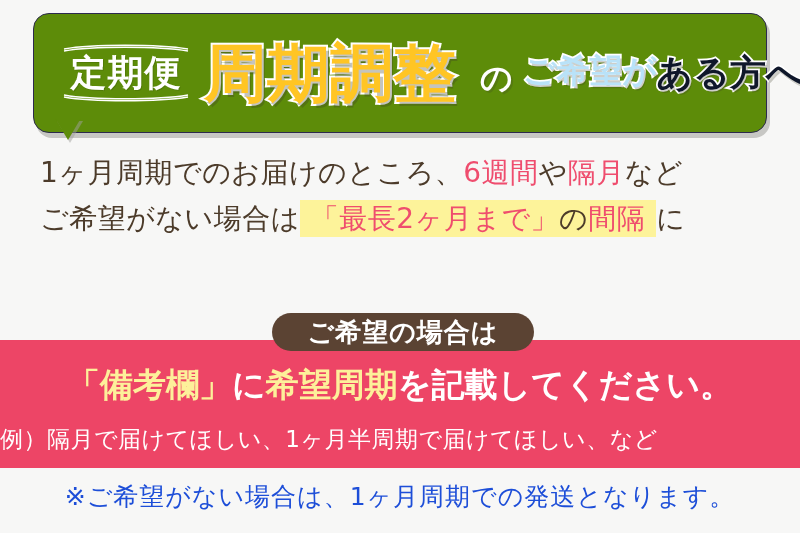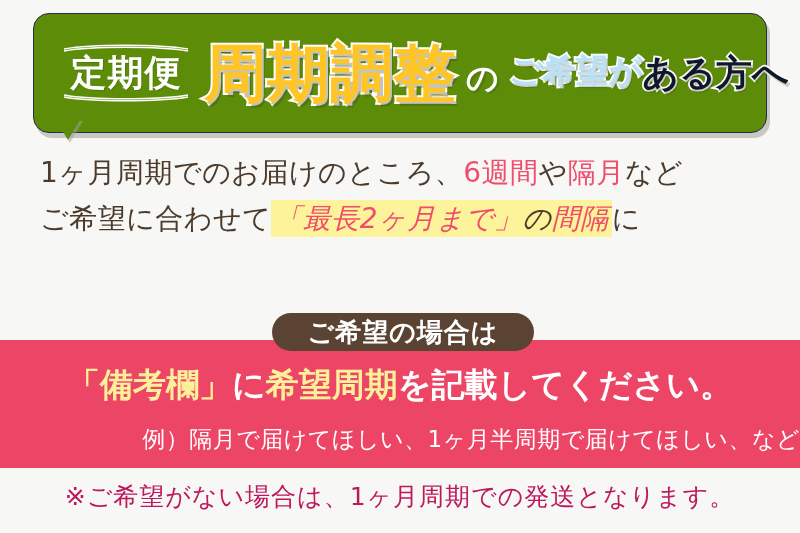--- a/index.html
+++ b/index.html
@@ -63,21 +63,21 @@
   .bigword{
     font-size:63px;
     font-weight:bold;
     color:#ffc524;
     letter-spacing:0px;
     line-height:1;
     white-space:nowrap;
     -webkit-text-stroke:4px #ffffff;
     paint-order:stroke fill;
     text-shadow:3px 4px 0 rgba(60,60,40,0.30);
-    margin-right:4px;
+    margin-right:18px;
   }
   .no-kana{
     font-size:32px;
     font-weight:bold;
     color:#ffffff;
     line-height:1;
     margin:10px 10px 0 6px;
     white-space:nowrap;
     text-shadow:2px 2px 0 rgba(60,60,40,0.22);
   }
@@ -108,22 +108,21 @@
     left:40px; top:150px; width:740px;
     color:#4c3b2a;
     font-size:28px;
     line-height:46px;
     letter-spacing:0.5px;
   }
   .para .row{ white-space:nowrap; }
   .pink{ color:#ef4d6e;margin-top:44px; }
   .hl{
     background:#fdf39a;
-    padding:2px 3px;
-    font-style:italic;
+    padding:2px 11px;
   }
 
   
   .pinkband{
     position:absolute;
     left:0; top:340px; width:800px; height:128px;
     background:#ed4566;
   }
   .pill{
     position:absolute;
@@ -143,34 +142,34 @@
     text-align:center;
     font-size:33px; font-weight:bold;
     color:#ffffff;
     letter-spacing:0px;
     white-space:nowrap;
   }
   .cream{ color:#fdf09a; }
   .bandex{
     position:absolute;
     left:0; top:424px; width:800px;
-    text-align:right;
+    text-align:left;
     font-size:23px;
     color:#ffffff;
     letter-spacing:0.5px;
     white-space:nowrap;
   }
 
   
   .note{
     position:absolute;
     left:0; top:480px; width:800px;
     text-align:center;
     font-size:25px;
-    color:#be185d;
+    color:#1d4ed8;
     letter-spacing:1px;
     white-space:nowrap;
   }
 </style>
 </head>
 <body>
 
 <div id="stage">
 
   <div class="banner">
@@ -203,21 +202,21 @@
 
     </div>
   </div>
   <div class="banner-tail"></div>
 
   <div class="para">
     <div class="row">
       <span>1ヶ月周期でのお届けのところ、</span><span class="pink">6週間</span><span>や</span><span class="pink">隔月</span><span>など</span>
     </div>
     <div class="row">
-      <span>ご希望に合わせて</span><span class="hl"><span class="pink">「最長2ヶ月まで」</span><span>の</span><span class="pink">間隔</span></span><span>に</span>
+      <span>ご希望がない場合は</span><span class="hl"><span class="pink">「最長2ヶ月まで」</span><span>の</span><span class="pink">間隔</span></span><span>に</span>
     </div>
   </div>
 
   <div class="pinkband"></div>
   <div class="pill">ご希望の場合は</div>
 
   <div class="bandmain">
     <span class="cream">「備考欄」</span><span>に</span><span class="cream">希望周期</span><span>を記載してください。</span>
   </div>
 

